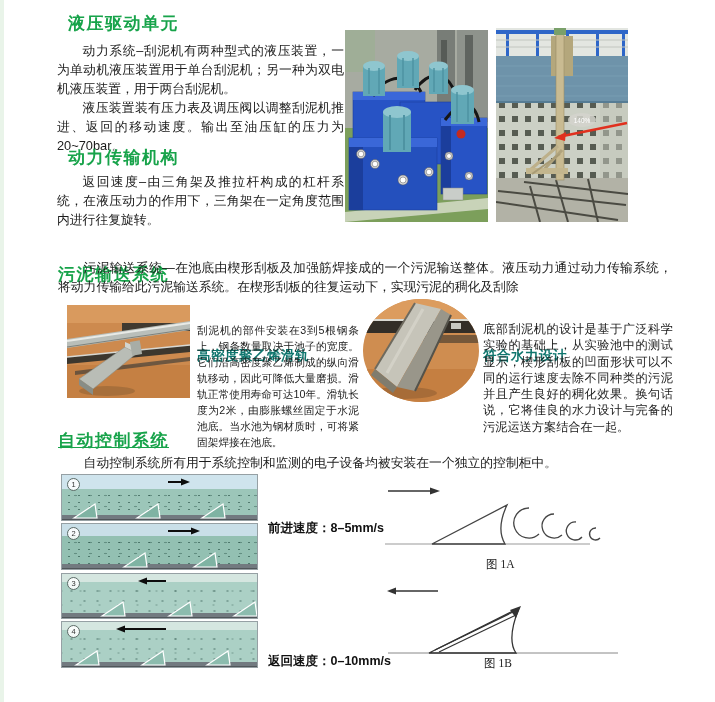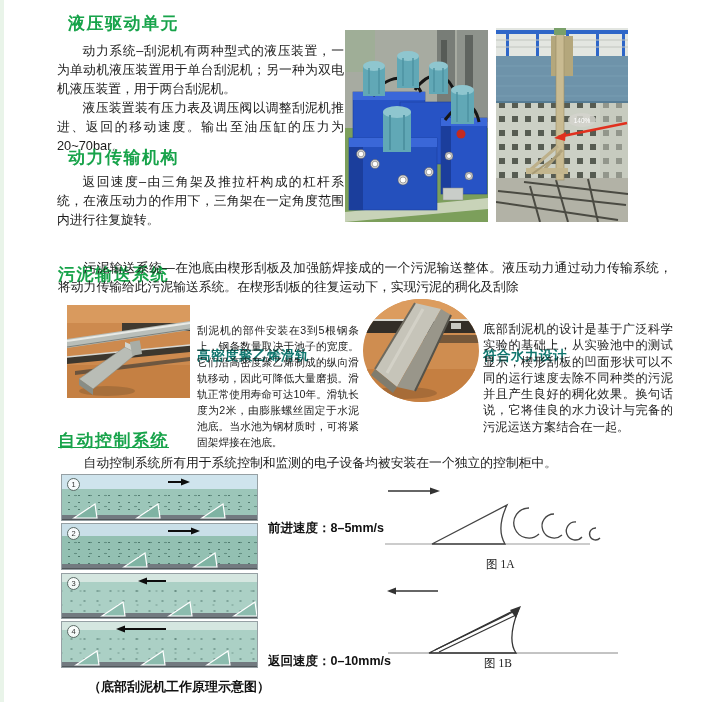--- a/index.html
+++ b/index.html
@@ -283,21 +283,20 @@
         </g>
         <line x1="104" y1="7" x2="62" y2="7" stroke="#0d0d0d" stroke-width="2"></line>
         <polygon points="63,3.5 54,7 63,10.5" fill="#0d0d0d"></polygon>
       </svg>
       <span class="panel-num">4</span>
     </div>
   </div>
 
   <div class="speed-label" style="left:268px;top:520px;">前进速度：8–5mm/s</div>
   <div class="speed-label" style="left:268px;top:653px;">返回速度：0–10mm/s</div>
-  <div class="caption" style="left:88px;top:678px;">（底部刮泥机工作原理示意图）</div>
 
   <div class="abs" style="left:383px;top:478px;width:258px;height:78px;">
     <svg width="258" height="78" viewBox="0 0 258 78">
       <line x1="5" y1="13" x2="48" y2="13" stroke="#333" stroke-width="1.4"></line>
       <polygon points="47,9.5 57,13 47,16.5" fill="#333"></polygon>
       <line x1="2" y1="66" x2="207" y2="66" stroke="#999" stroke-width="1"></line>
       <path d="M49,66 L124,27 C117,42 116,56 122,66 Z" fill="none" stroke="#444" stroke-width="1.3"></path>
       <g fill="none" stroke="#444" stroke-width="1.3">
         <path d="M146,30 a15,15 0 1 0 10,26"></path>
         <path d="M171,36 a12,12 0 1 0 8,21"></path>

